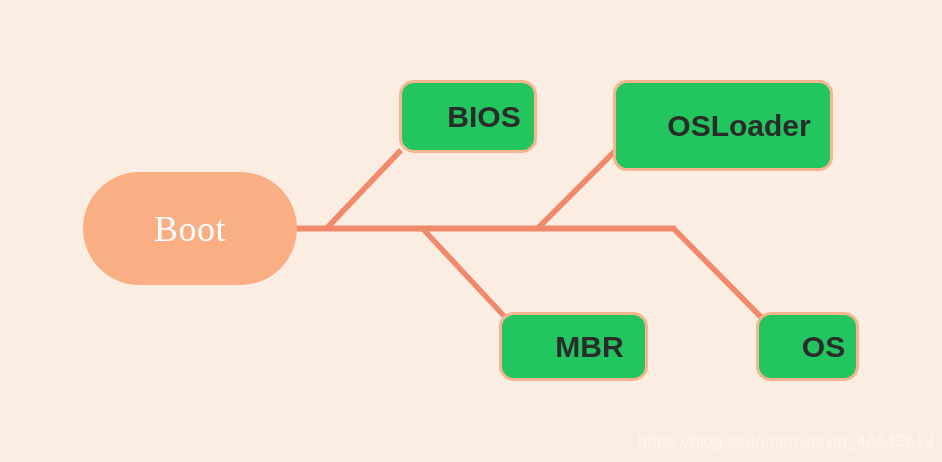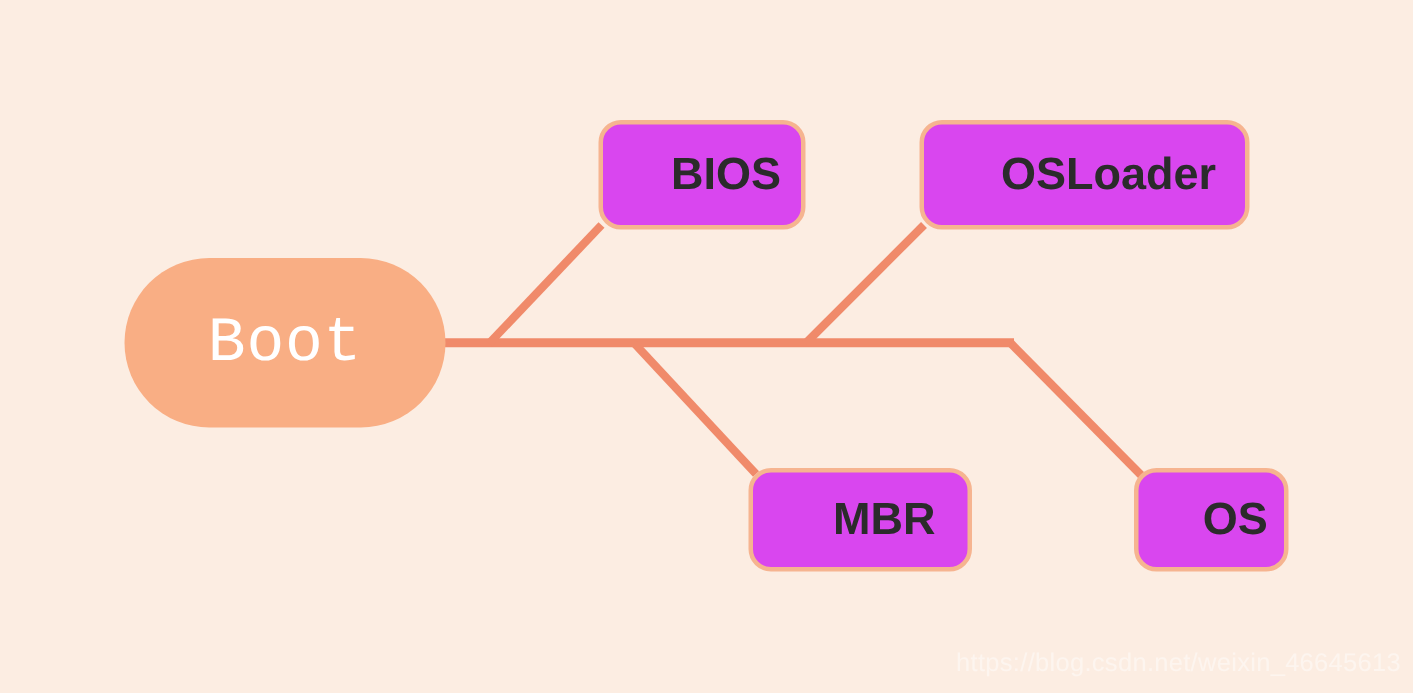--- a/index.html
+++ b/index.html
@@ -34,50 +34,50 @@
     height: 113px;
     background: #f9ae84;
     border-radius: 57px;
     display: flex;
     align-items: center;
     justify-content: center;
     box-sizing: border-box;
   }
   .root-label {
     color: #ffffff;
-    font-size: 42px;
+    font-size: 36px;
     font-weight: 400;
     letter-spacing: 0.5px;
     line-height: 1;
-    font-family: Liberation Mono, monospace;
+    font-family: Liberation Serif, serif;
   }
 
   
   .child-node {
     position: absolute;
-    background: #d946ef;
+    background: #22c55e;
     border: 3px solid #f6b490;
     border-radius: 15px;
     display: flex;
     align-items: center;
     justify-content: center;
     box-sizing: border-box;
     padding-left: 32px;
   }
   .child-label {
     color: #2b2b2b;
     font-size: 30px;
     font-weight: bold;
     line-height: 1;
     white-space: nowrap;
     font-family: "Liberation Sans", sans-serif;
   }
 
   .node-bios     { left: 399px; top: 80px;  width: 138px; height: 73px; }
-  .node-osloader { left: 613px; top: 80px;  width: 220px; height: 73px; }
+  .node-osloader { left: 613px; top: 80px;  width: 220px; height: 91px; border-radius: 14px; }
   .node-mbr      { left: 499px; top: 312px; width: 149px; height: 69px; }
   .node-os       { left: 756px; top: 312px; width: 103px; height: 69px; justify-content: center; }
 
   
   .watermark {
     position: absolute;
     right: 8px;
     bottom: 10px;
     color: #fdf5ef;
     font-size: 17px;

